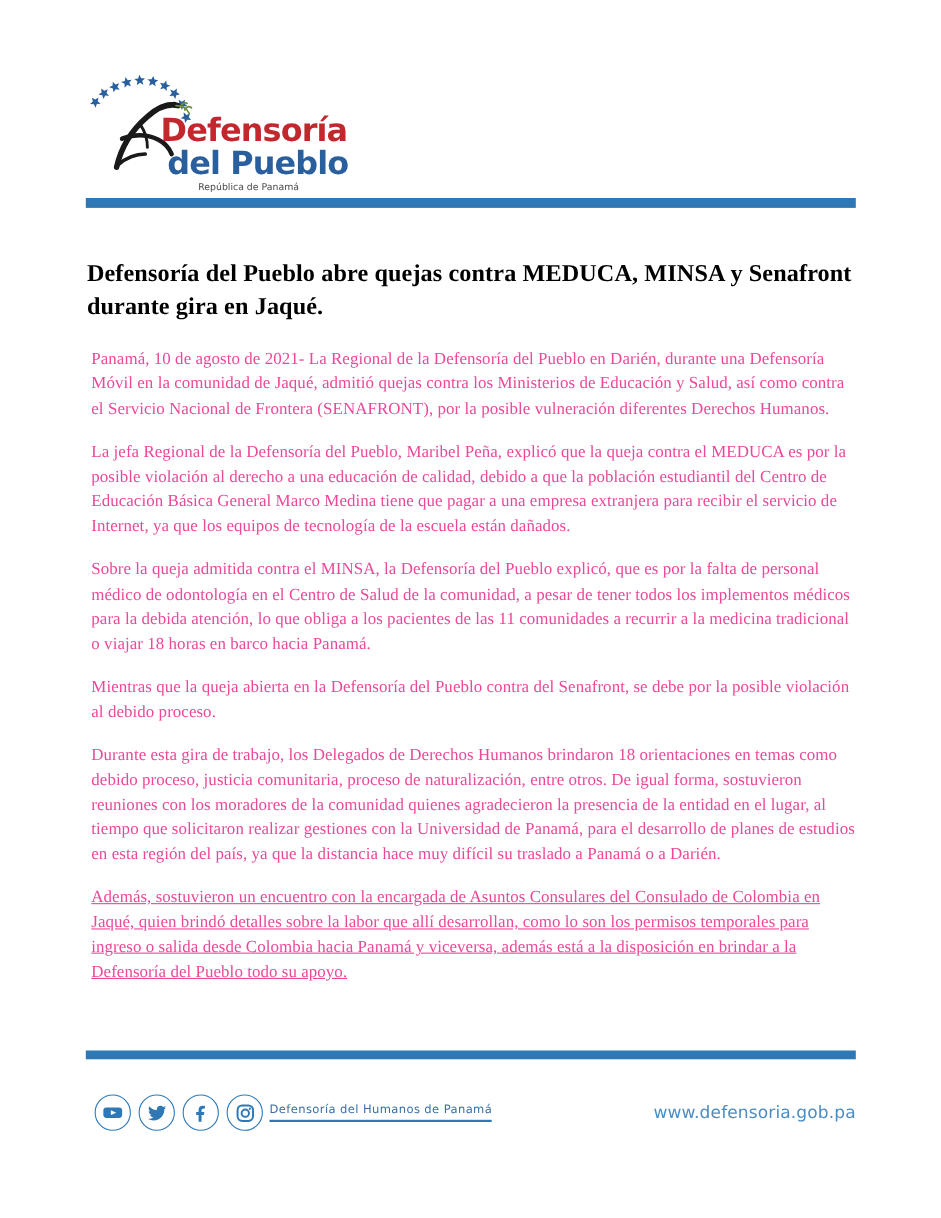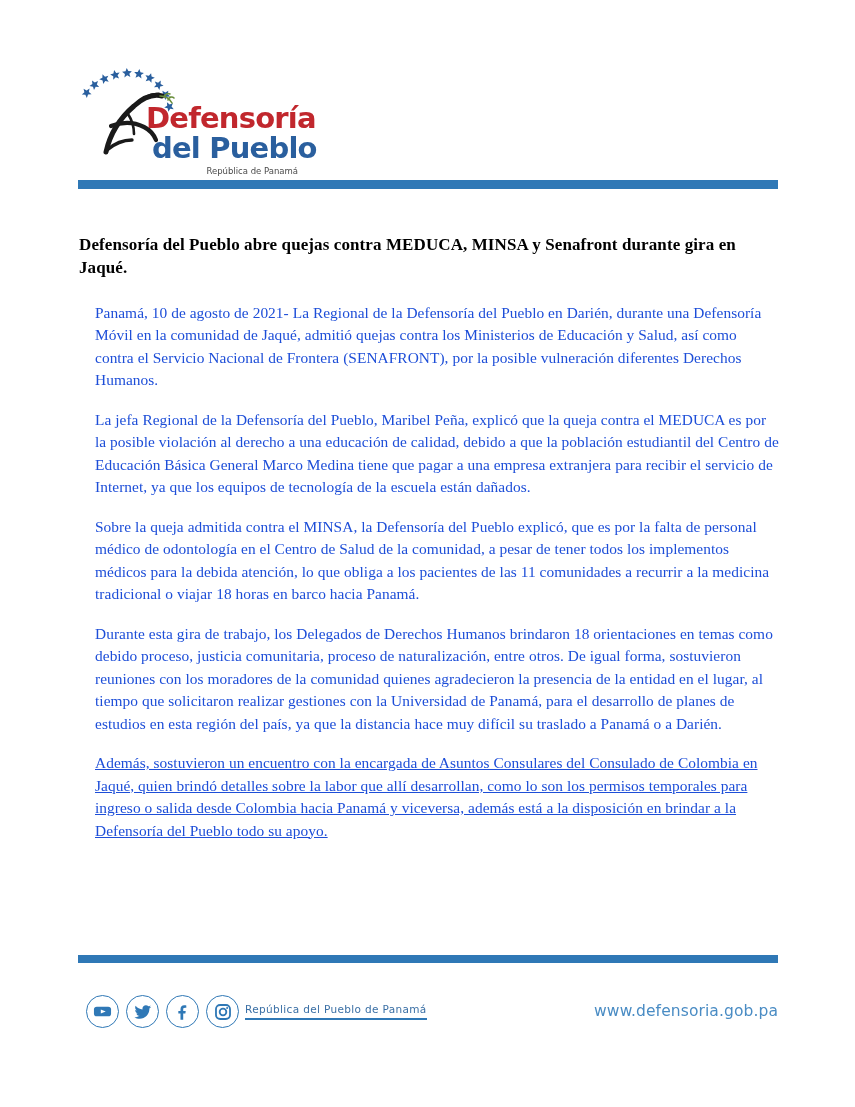--- a/index.html
+++ b/index.html
@@ -75,21 +75,21 @@
     white-space: nowrap;
     padding-left: 6px;
   }
   .wm-line3 {
     font-family: "DejaVu Sans", sans-serif;
     font-size: 8.5px;
     font-weight: 400;
     color: #4a4a4a;
     line-height: 1;
     margin-top: 4px;
-    text-align: right;
+    text-align: center;
     padding-left: 8px;
     white-space: nowrap;
   }
 
   .header-title {
     position: absolute;
     left: 222px;
     top: 44px;
     font-family: "DejaVu Sans", sans-serif;
     font-size: 53px;
@@ -112,34 +112,34 @@
   
   .content {
     position: absolute;
     left: 79px;
     top: 233px;
     width: 700px;
   }
 
   .headline {
     font-family: "Liberation Serif", "DejaVu Serif", serif;
-    font-size: 17px;
+    font-size: 22px;
     font-weight: bold;
     line-height: 1.38;
     color: #000000;
     margin: 0 0 22px 0;
     letter-spacing: 0.1px;
   }
 
   .para {
     font-family: "Liberation Serif", "DejaVu Serif", serif;
     font-size: 15.4px;
     line-height: 1.46;
-    color: #1d4ed8;
-    margin: 0 0 17px 16px;
+    color: #ec4899;
+    margin: 0 0 17px 4px;
     text-align: left;
     letter-spacing: 0.05px;
   }
   .para:last-child { margin-bottom: 0; text-decoration: underline; }
 
   
   .footer-rule {
     position: absolute;
     left: 78px;
     top: 955px;
@@ -259,20 +259,21 @@
     <div class="header-rule"></div>
   </div>
 
   <div class="content">
 
     <h1 class="headline">Defensoría del Pueblo abre quejas contra MEDUCA, MINSA y Senafront durante gira en Jaqué.</h1>
 
     <p class="para">Panamá, 10 de agosto de 2021- La Regional de la Defensoría del Pueblo en Darién, durante una Defensoría Móvil en la comunidad de Jaqué, admitió quejas contra los Ministerios de Educación y Salud, así como contra el Servicio Nacional de Frontera (SENAFRONT), por la posible vulneración diferentes Derechos Humanos.</p>
     <p class="para">La jefa Regional de la Defensoría del Pueblo, Maribel Peña, explicó que la queja contra el MEDUCA es por la posible violación al derecho a una educación de calidad, debido a que la población estudiantil del Centro de Educación Básica General Marco Medina tiene que pagar a una empresa extranjera para recibir el servicio de Internet, ya que los equipos de tecnología de la escuela están dañados.</p>
     <p class="para">Sobre la queja admitida contra el MINSA, la Defensoría del Pueblo explicó, que es por la falta de personal médico de odontología en el Centro de Salud de la comunidad, a pesar de tener todos los implementos médicos para la debida atención, lo que obliga a los pacientes de las 11 comunidades a recurrir a la medicina tradicional o viajar 18 horas en barco hacia Panamá.</p>
+    <p class="para">Mientras que la queja abierta en la Defensoría del Pueblo contra del Senafront, se debe por la posible violación al debido proceso.</p>
     <p class="para">Durante esta gira de trabajo, los Delegados de Derechos Humanos brindaron 18 orientaciones en temas como debido proceso, justicia comunitaria, proceso de naturalización, entre otros. De igual forma, sostuvieron reuniones con los moradores de la comunidad quienes agradecieron la presencia de la entidad en el lugar, al tiempo que solicitaron realizar gestiones con la Universidad de Panamá, para el desarrollo de planes de estudios en esta región del país, ya que la distancia hace muy difícil su traslado a Panamá o a Darién.</p>
     <p class="para">Además, sostuvieron un encuentro con la encargada de Asuntos Consulares del Consulado de Colombia en Jaqué, quien brindó detalles sobre la labor que allí desarrollan, como lo son los permisos temporales para ingreso o salida desde Colombia hacia Panamá y viceversa, además está a la disposición en brindar a la Defensoría del Pueblo todo su apoyo.</p>
   </div>
 
   <div class="footer-rule"></div>
 
   <div class="footer">
 
     <div class="social-row">
 
@@ -298,20 +299,20 @@
       <div class="social-icon">
         <svg width="18" height="18" viewBox="0 0 20 20" aria-hidden="true">
           <rect x="2.2" y="2.2" width="15.6" height="15.6" rx="4.6" ry="4.6" fill="none" stroke="#2f78b6" stroke-width="2"></rect>
           <circle cx="10" cy="10" r="3.7" fill="none" stroke="#2f78b6" stroke-width="2"></circle>
           <circle cx="14.6" cy="5.5" r="1.15" fill="#2f78b6"></circle>
         </svg>
       </div>
     </div>
 
     <div class="footer-org">
-      <div class="footer-org-text">República del Pueblo de Panamá</div>
+      <div class="footer-org-text">Defensoría del Humanos de Panamá</div>
       <div class="footer-org-underline"></div>
     </div>
 
     <div class="footer-url">www.defensoria.gob.pa</div>
   </div>
 
 </div>
 
 </body></html>

